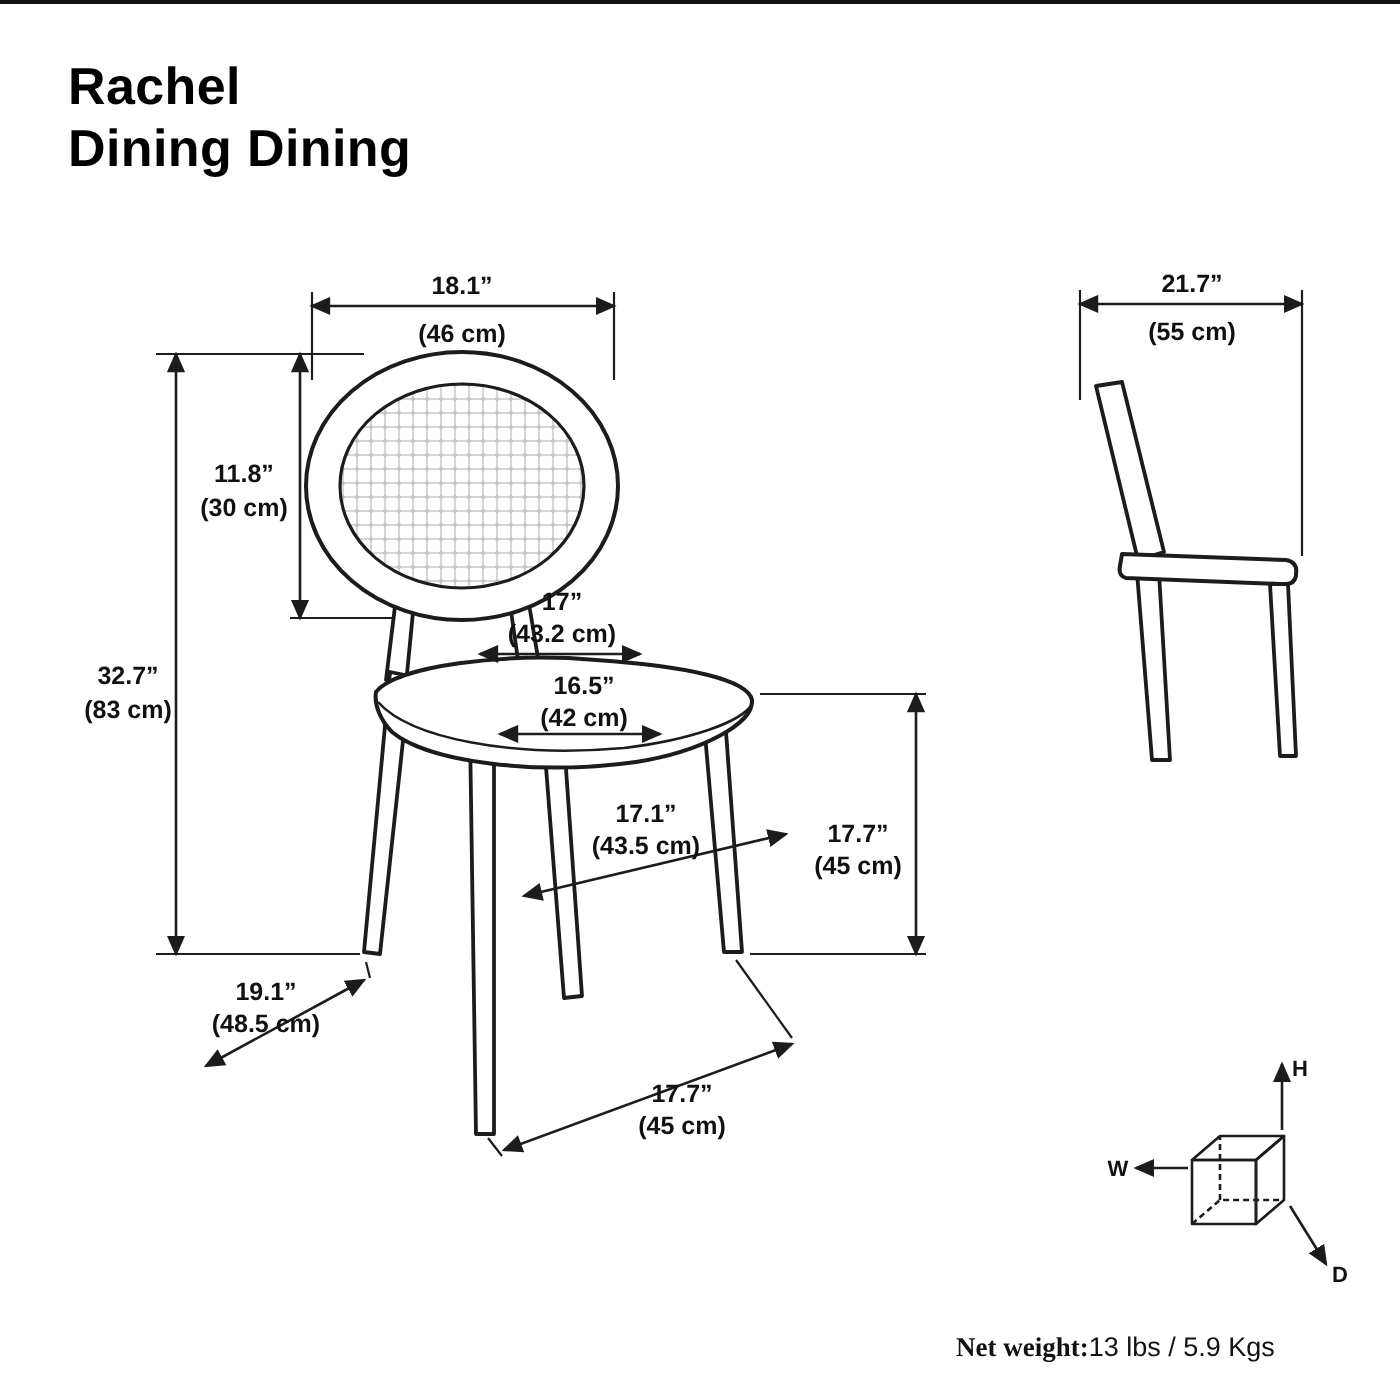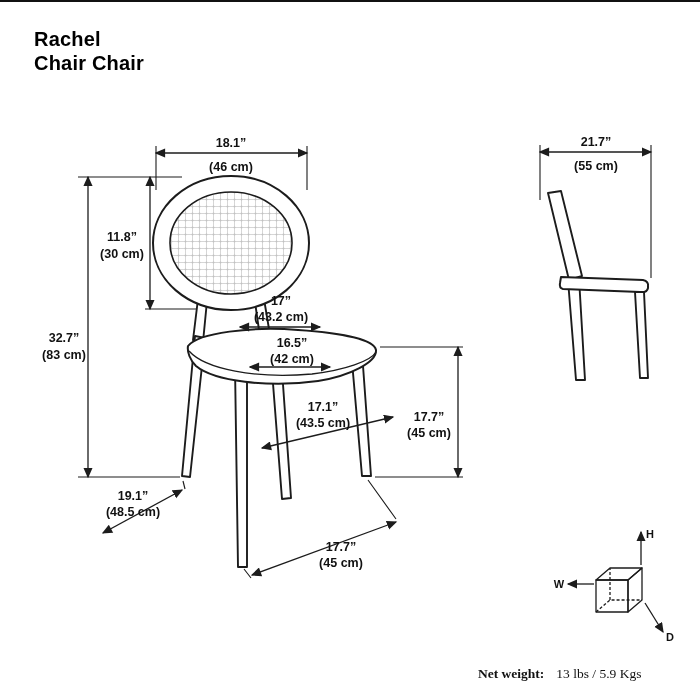--- a/index.html
+++ b/index.html
@@ -1,40 +1,40 @@
 <!DOCTYPE html>
 <html><head>
 <meta charset="utf-8">
 <style>
   html,body{margin:0;padding:0;background:#ffffff;}
   body{width:700px;height:700px;position:relative;overflow:hidden;
        font-family:"Liberation Sans", sans-serif;color:#111;}
   .top-rule{position:absolute;left:0;top:0;width:700px;height:2px;background:#111;}
-  .title{position:absolute;left:34px;top:28px;font-size:20px;font-weight:bold;
+  .title{position:absolute;left:34px;top:28px;font-size:26px;font-weight:bold;
          line-height:1.18;color:#000;letter-spacing:.2px;}
   .footer{position:absolute;left:478px;top:666px;font-size:13.5px;}
   .footer .lbl{font-weight:bold;font-family:Liberation Serif, serif;}
-  .footer .val{font-weight:normal;margin-left:12px;font-family:Liberation Serif, serif;}
+  .footer .val{font-weight:normal;margin-left:0;}
   svg{position:absolute;left:0;top:0;}
   .dimtxt{font-family:"Liberation Sans", sans-serif;font-size:12.5px;font-weight:bold;fill:#111;}
   .axtxt{font-family:"Liberation Sans", sans-serif;font-size:11px;font-weight:bold;fill:#111;}
   .dline{stroke:#1c1c1c;stroke-width:1.3;fill:none;}
   .ext{stroke:#1c1c1c;stroke-width:1.1;fill:none;}
   .wood{fill:#ffffff;stroke:#1c1c1c;stroke-width:1.9;stroke-linejoin:round;}
   .wood2{fill:#ffffff;stroke:#1c1c1c;stroke-width:2;stroke-linejoin:round;}
   .cube{stroke:#1c1c1c;stroke-width:1.3;fill:none;stroke-linejoin:round;}
 </style>
 </head>
 <body>
 
 <div class="top-rule"></div>
 
 <div class="title">
   <div>Rachel</div>
-  <div>Chair Chair</div>
+  <div>Dining Dining</div>
 </div>
 
 <svg width="700" height="700" viewBox="0 0 700 700">
   <defs>
     <pattern id="cane" width="7" height="7" patternUnits="userSpaceOnUse">
       <path d="M0,3.5 H7 M3.5,0 V7" stroke="#d6d6d6" stroke-width="1"></path>
       <circle cx="3.5" cy="3.5" r="1" fill="#c2c2c2"></circle>
     </pattern>
     <marker id="aS" markerWidth="9" markerHeight="8" refX="1" refY="3.5" orient="auto">
       <path d="M8,0 L0,3.5 L8,7 Z" fill="#1c1c1c"></path>

